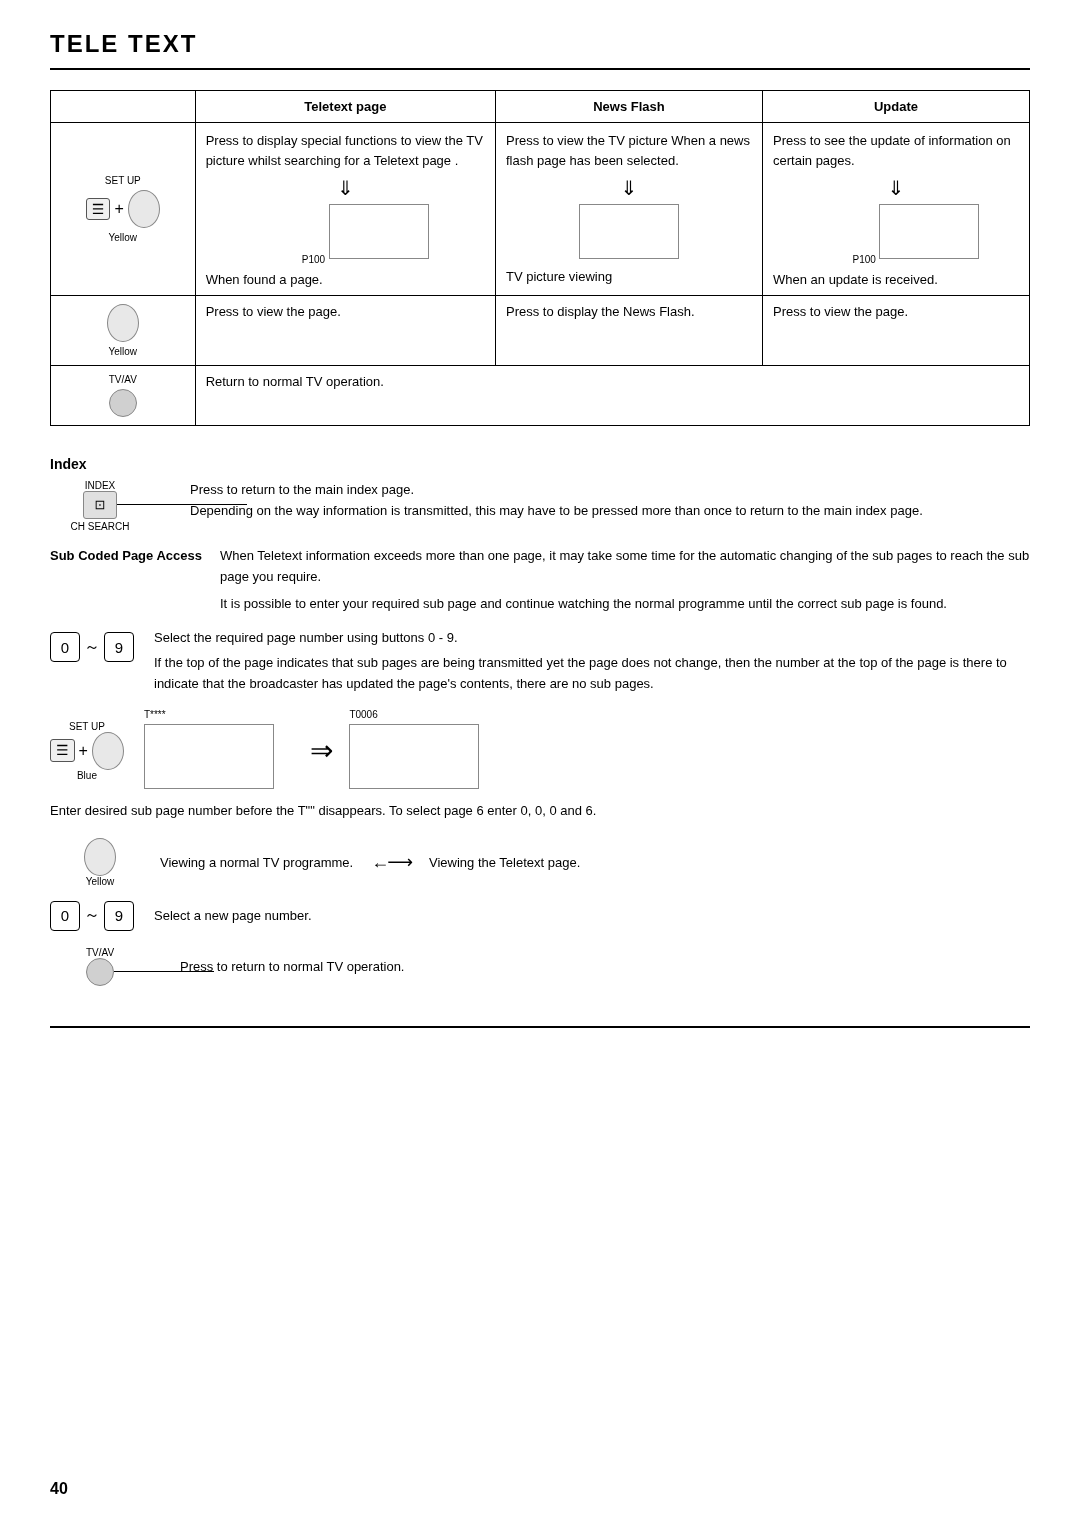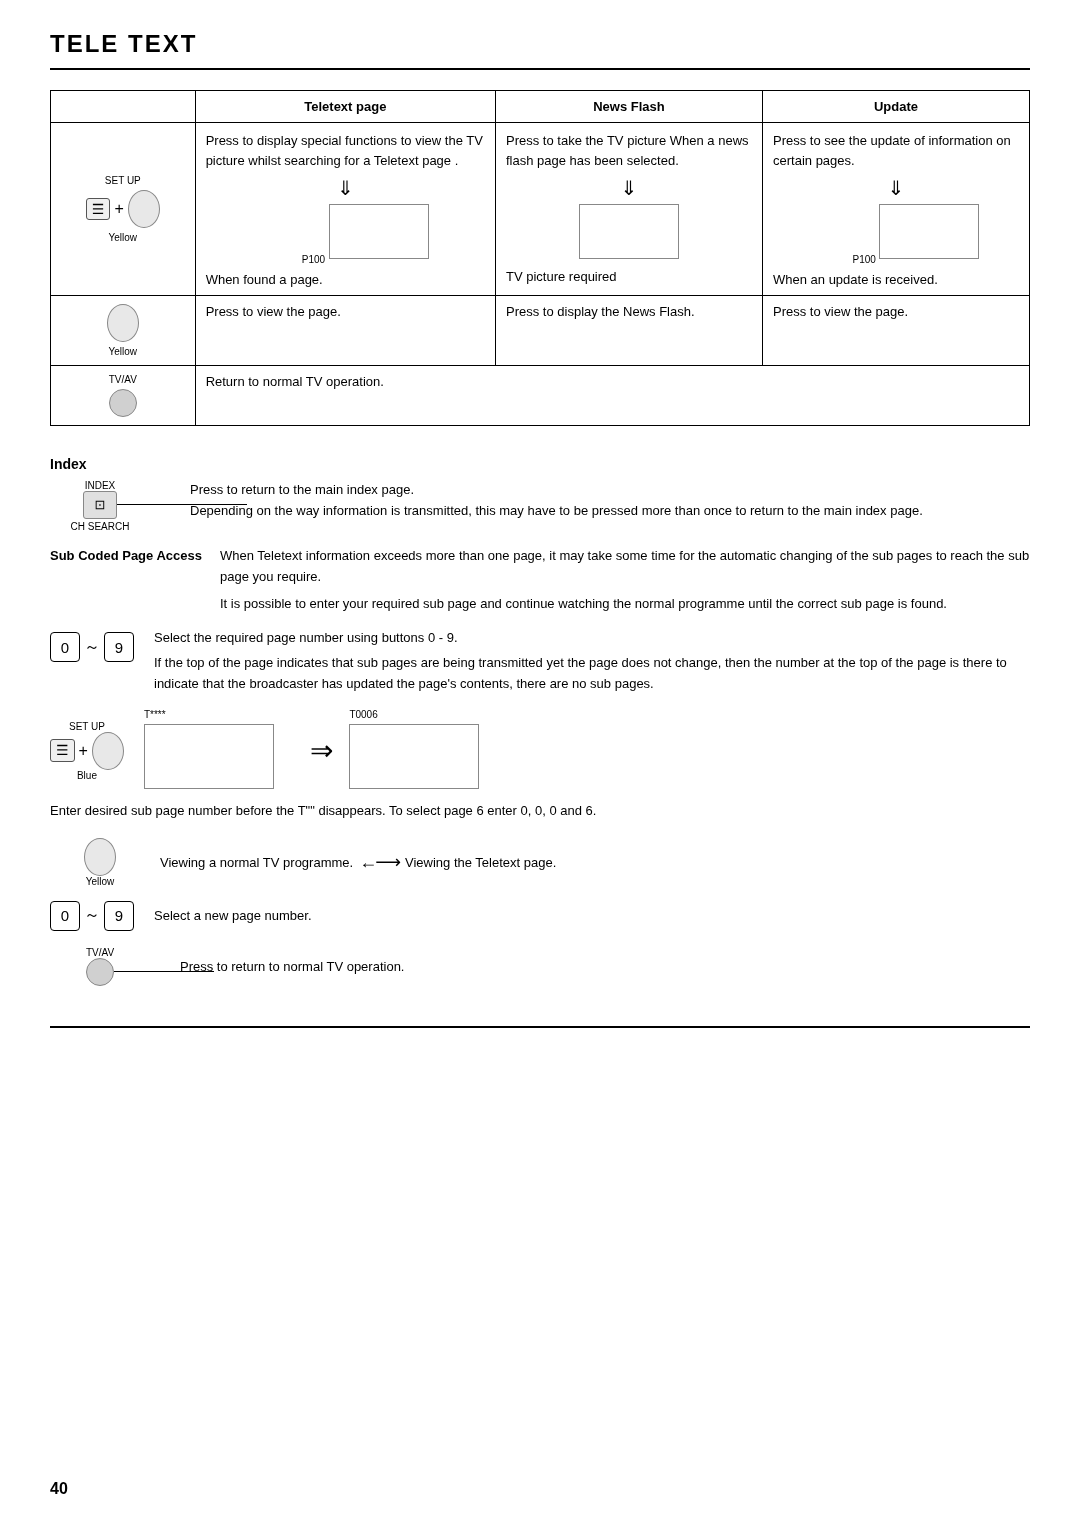--- a/index.html
+++ b/index.html
@@ -246,28 +246,28 @@
           <div style="display:flex; justify-content:center;">
             <div>
               <span class="p100-label">P100</span>
               <div class="screen-box screen-box-sm"></div>
             </div>
           </div>
         </div>
         <div style="margin-top:6px; font-size:13px;">When found a page.</div>
       </td>
       <td>
-        <div style="font-size:13px; line-height:1.5; margin-bottom:6px;">Press to take the TV picture When a news flash page has been selected.</div>
+        <div style="font-size:13px; line-height:1.5; margin-bottom:6px;">Press to view the TV picture When a news flash page has been selected.</div>
         <div style="text-align:center;">
           <span class="arrow-down">⇓</span>
           <div style="display:flex; justify-content:center;">
             <div class="screen-box screen-box-sm"></div>
           </div>
         </div>
-        <div style="margin-top:6px; font-size:13px;">TV picture required</div>
+        <div style="margin-top:6px; font-size:13px;">TV picture viewing</div>
       </td>
       <td>
         <div style="font-size:13px; line-height:1.5; margin-bottom:6px;">Press  to see the update of information on certain pages.</div>
         <div style="text-align:center;">
           <span class="arrow-down">⇓</span>
           <div style="display:flex; justify-content:center;">
             <div>
               <span class="p100-label">P100</span>
               <div class="screen-box screen-box-sm"></div>
             </div>
@@ -373,21 +373,21 @@
     </div>
   </div>
 
   <div style="margin-bottom:16px; line-height:1.6;">Enter desired sub page number before the T"" disappears. To select page 6 enter 0, 0, 0 and 6.</div>
 
   <div style="display:flex; align-items:center; margin: 8px 0 14px 0;">
     <div style="width:100px; flex-shrink:0; display:flex; flex-direction:column; align-items:center;">
       <span class="btn-oval"></span>
       <span style="font-size:10px;">Yellow</span>
     </div>
-    <div style="flex:1; display:flex; align-items:center; gap:6px; font-size:13px; padding-left:10px;">
+    <div style="flex:1; display:flex; align-items:center; gap:18px; font-size:13px; padding-left:10px;">
       <span>Viewing a normal TV programme.</span>
       <span style="font-size:18px; letter-spacing:-2px;">←⟶</span>
       <span>Viewing the Teletext page.</span>
     </div>
   </div>
 
   <div style="display:flex; align-items:center; margin: 10px 0;">
     <div style="display:flex; align-items:center; flex-shrink:0; margin-right:20px;">
       <span class="num-box">0</span>
       <span class="tilde">～</span>

